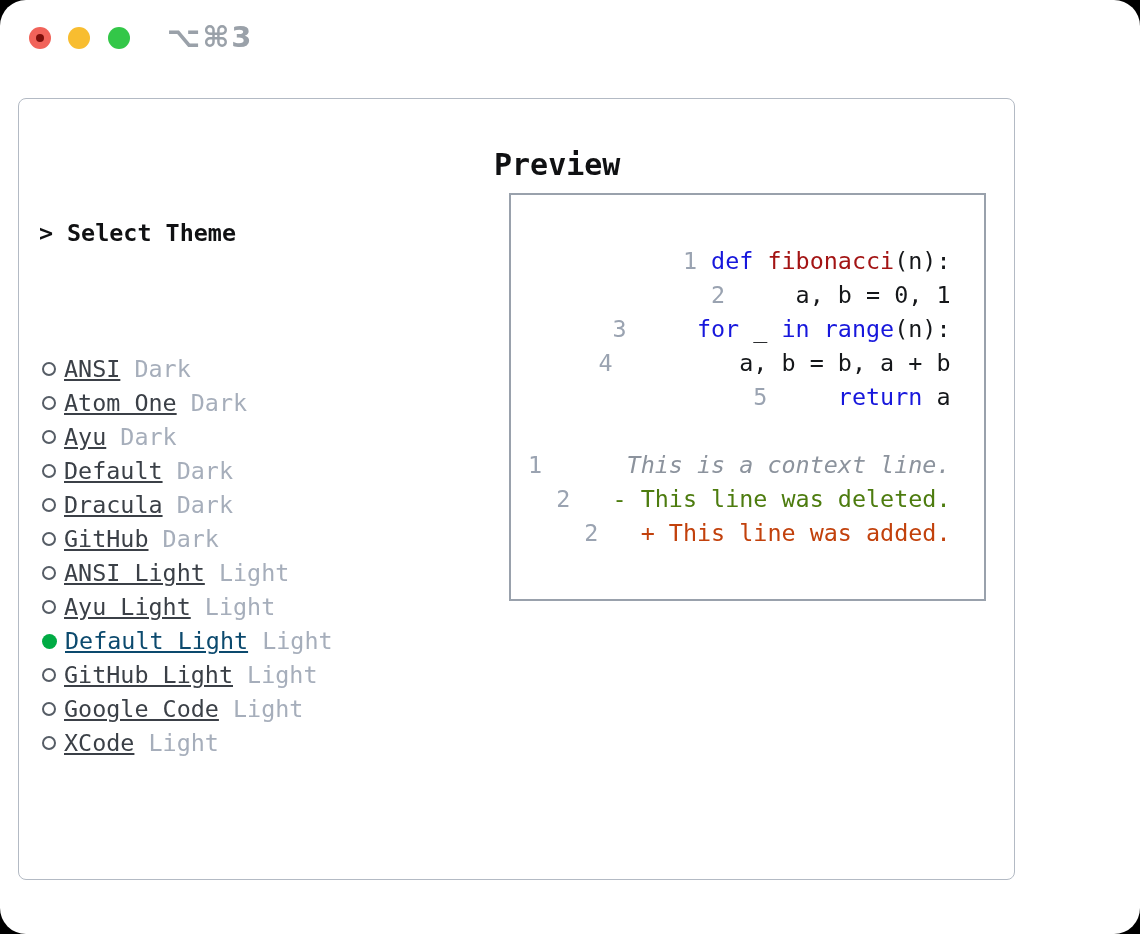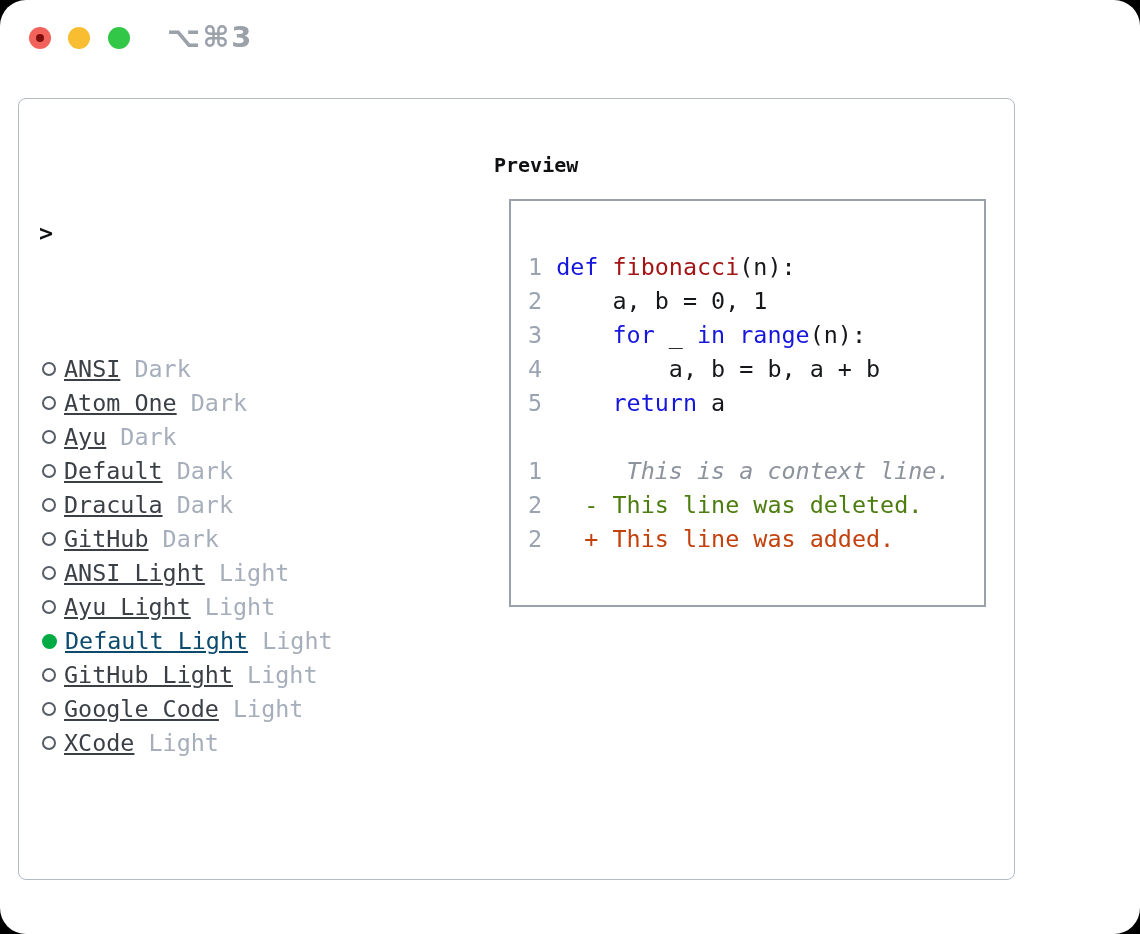--- a/index.html
+++ b/index.html
@@ -47,25 +47,25 @@
     width:14px;height:14px;border-radius:50%;
     border:2px solid #565d66;margin:0 8px 0 3px;flex:0 0 auto;
   }
   .radio.sel{border:none;background:#00ab44;width:15px;height:15px;}
   .item-name{color:#3b4047;text-decoration:underline;}
   .item-name.sel{color:#0c4a6e;}
   .badge{color:#a6aebb;text-align:center;}
   
   .preview-title{
     position:absolute;left:475px;top:49px;height:34px;line-height:34px;
-    font-size:20px;font-weight:bold;color:#101113;
+    font-size:30px;font-weight:bold;color:#101113;
   }
   .preview-box{
-    position:absolute;left:490px;top:100px;width:473px;height:404px;
-    border:2px solid #99a1ac;background:#fff;box-sizing:content-box;
+    position:absolute;left:490px;top:94px;width:473px;height:404px;
+    border:2px solid #99a1ac;background:#fff;box-sizing:content-box;text-align:right;
   }
   .code{
     position:absolute;left:17px;top:49px;
     font-size:23.4px;line-height:34px;white-space:pre;
   }
   .code .crow{height:34px;}
   .ln{color:#9aa3b1;}
   .tok-kw{color:#1717dc;}
   .tok-fn{color:#a31414;}
   .tok-plain{color:#15171a;}
@@ -83,20 +83,21 @@
     <span class="tl tl-min"></span>
     <span class="tl tl-zoom"></span>
     <span class="tb-shortcut">⌥⌘3</span>
   </div>
 
   <div class="panel">
 
     <div class="left-col">
       <div class="row">
         <span class="prompt">&gt;</span>
+        <span class="list-title">Select Theme</span>
       </div>
 
       <div id="theme-list"><div class="row"><span class="radio"></span><span class="item-name">ANSI</span><span class="badge"> Dark</span></div><div class="row"><span class="radio"></span><span class="item-name">Atom One</span><span class="badge"> Dark</span></div><div class="row"><span class="radio"></span><span class="item-name">Ayu</span><span class="badge"> Dark</span></div><div class="row"><span class="radio"></span><span class="item-name">Default</span><span class="badge"> Dark</span></div><div class="row"><span class="radio"></span><span class="item-name">Dracula</span><span class="badge"> Dark</span></div><div class="row"><span class="radio"></span><span class="item-name">GitHub</span><span class="badge"> Dark</span></div><div class="row"><span class="radio"></span><span class="item-name">ANSI Light</span><span class="badge"> Light</span></div><div class="row"><span class="radio"></span><span class="item-name">Ayu Light</span><span class="badge"> Light</span></div><div class="row"><span class="radio sel"></span><span class="item-name sel">Default Light</span><span class="badge"> Light</span></div><div class="row"><span class="radio"></span><span class="item-name">GitHub Light</span><span class="badge"> Light</span></div><div class="row"><span class="radio"></span><span class="item-name">Google Code</span><span class="badge"> Light</span></div><div class="row"><span class="radio"></span><span class="item-name">XCode</span><span class="badge"> Light</span></div></div>
 
       <div class="row-blank"></div>
 
       
 
       
 

